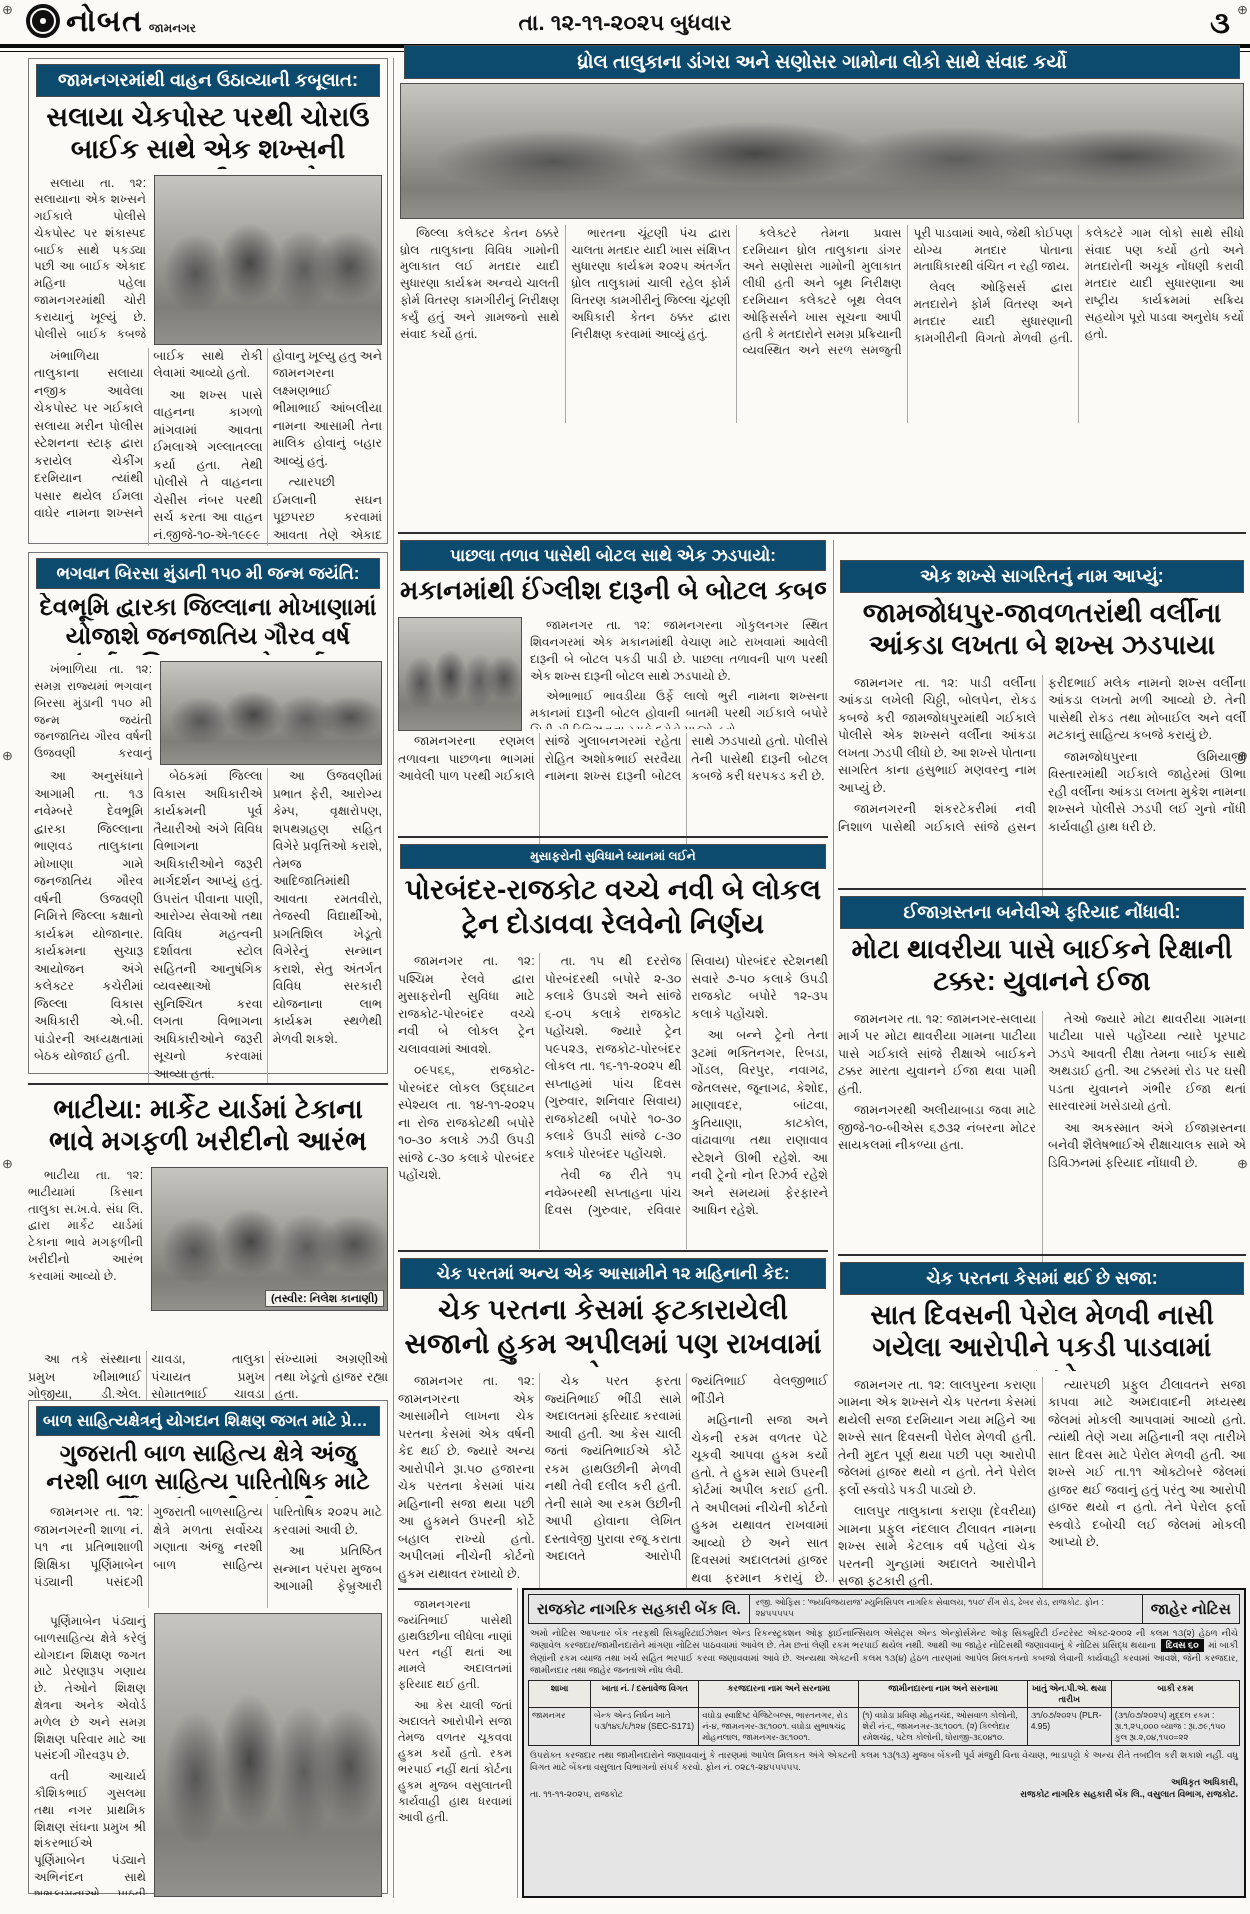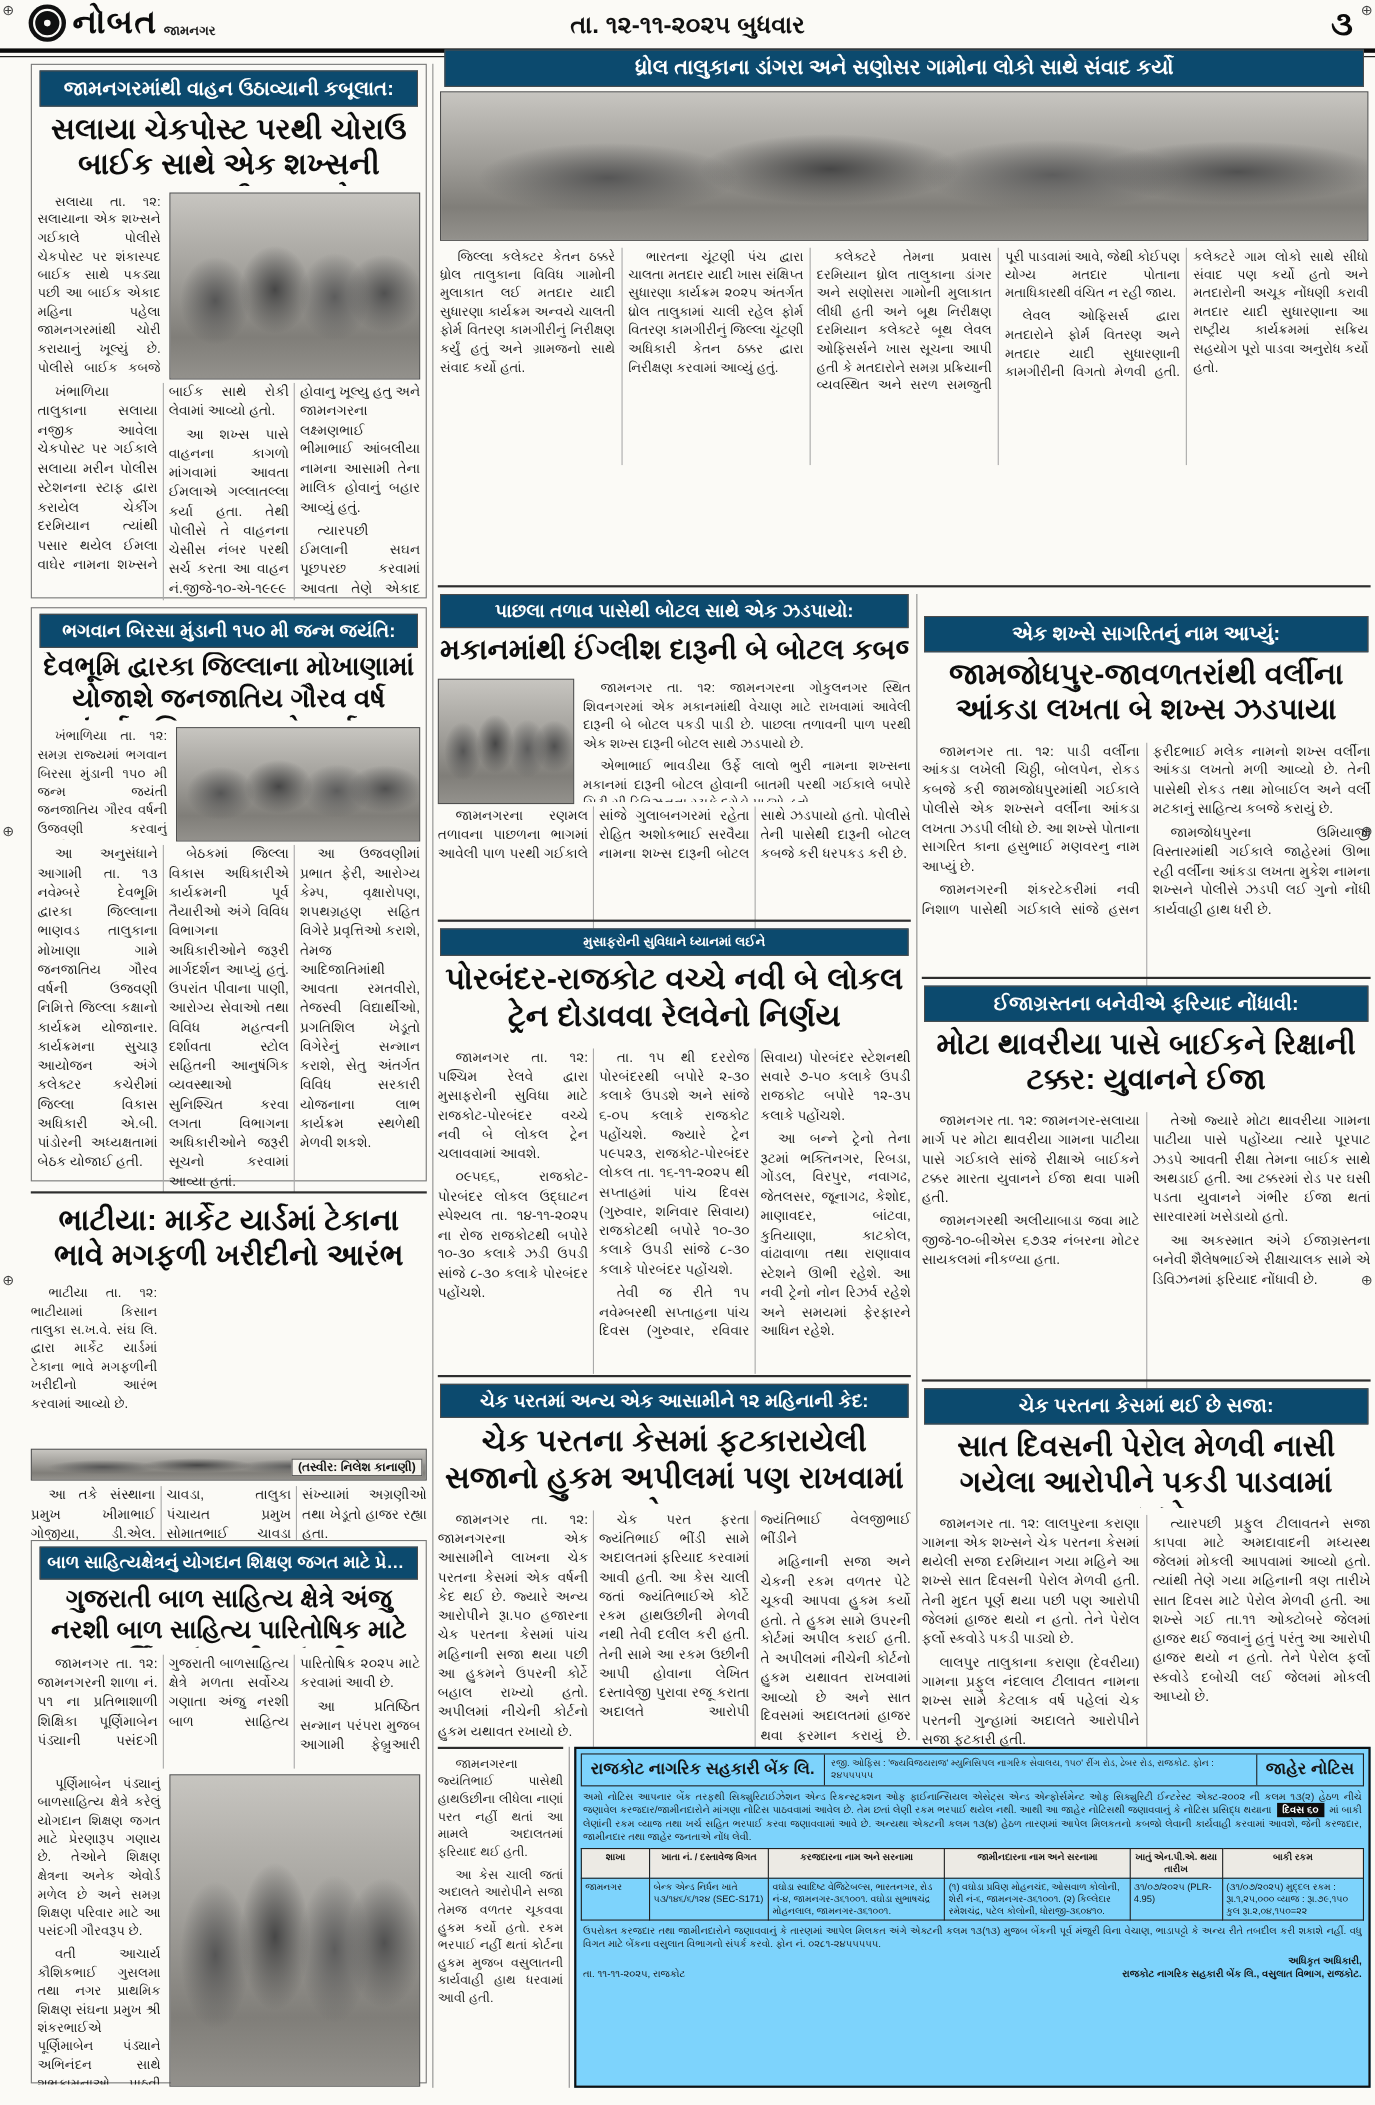--- a/index.html
+++ b/index.html
@@ -51,21 +51,21 @@
   .caption-chip{
     position:absolute;right:3px;bottom:3px;background:#f4f2ec;color:#111;
     font-size:11px;font-weight:bold;padding:1px 5px;border:1px solid #555;
   }
   .section{position:absolute;box-sizing:border-box;}
   .boxed{border:1px solid #777;padding:5px;background:#fbfaf6;}
   .rule-top{border-top:2px solid #2e2e2e;padding-top:6px;}
   .vrule{position:absolute;width:1px;background:#8e8e8e;}
   .row{display:flex;gap:8px;}
   
-  .notice{border:2px solid #101010;background:#7dd3fc;padding:4px;font-size:9px;line-height:1.35;}
+  .notice{border:2px solid #101010;background:#e5e5e5;padding:4px;font-size:9px;line-height:1.35;}
   .notice-head{display:flex;align-items:stretch;border:1px solid #222;margin-bottom:3px;}
   .notice-bank{font-size:15px;font-weight:bold;padding:4px 8px;border-right:1px solid #222;display:flex;align-items:center;white-space:nowrap;}
   .notice-mid{flex:1;padding:2px 6px;font-size:8.5px;line-height:1.3;color:#222;}
   .notice-title{font-size:15px;font-weight:bold;padding:4px 8px;border-left:1px solid #222;display:flex;align-items:center;white-space:nowrap;}
   .notice-intro{text-align:justify;color:#1a1a1a;margin:2px 2px 4px 2px;}
   .chip{display:inline-block;background:#0d0d0d;color:#fff;font-weight:bold;padding:0 5px;margin:0 2px;}
   .ntable{width:100%;border-collapse:collapse;table-layout:fixed;margin-bottom:3px;}
   .ntable th,.ntable td{border:1px solid #222;padding:2px 3px;vertical-align:top;font-size:8.5px;line-height:1.3;}
   .ntable th{text-align:center;font-weight:bold;background:#eceae4;}
   .notice-foot{text-align:justify;color:#1a1a1a;margin:0 2px 3px 2px;}
@@ -127,21 +127,21 @@
     <div class="bodytxt cols3" style="height:316px;">
       <p>આ અનુસંધાને આગામી તા. ૧૩ નવેમ્બરે દેવભૂમિ દ્વારકા જિલ્લાના ભાણવડ તાલુકાના મોખાણા ગામે જનજાતિય ગૌરવ વર્ષની ઉજવણી નિમિત્તે જિલ્લા કક્ષાનો કાર્યક્રમ યોજાનાર. કાર્યક્રમના સુચારૂ આયોજન અંગે કલેક્ટર કચેરીમાં જિલ્લા વિકાસ અધિકારી એ.બી. પાંડોરની અધ્યક્ષતામાં બેઠક યોજાઈ હતી.</p>
       <p>બેઠકમાં જિલ્લા વિકાસ અધિકારીએ કાર્યક્રમની પૂર્વ તૈયારીઓ અંગે વિવિધ વિભાગના અધિકારીઓને જરૂરી માર્ગદર્શન આપ્યું હતું. ઉપરાંત પીવાના પાણી, આરોગ્ય સેવાઓ તથા વિવિધ મહત્વની દર્શાવતા સ્ટોલ સહિતની આનુષંગિક વ્યવસ્થાઓ સુનિશ્ચિત કરવા લગતા વિભાગના અધિકારીઓને જરૂરી સૂચનો કરવામાં આવ્યા હતાં.</p>
       <p>આ ઉજવણીમાં પ્રભાત ફેરી, આરોગ્ય કેમ્પ, વૃક્ષારોપણ, શપથગ્રહણ સહિત વિગેરે પ્રવૃત્તિઓ કરાશે, તેમજ આદિજાતિમાંથી આવતા રમતવીરો, તેજસ્વી વિદ્યાર્થીઓ, પ્રગતિશિલ ખેડૂતો વિગેરેનું સન્માન કરાશે, સેતુ અંતર્ગત વિવિધ સરકારી યોજનાના લાભ કાર્યક્રમ સ્થળેથી મેળવી શકશે.</p>
 
     </div>
   </section>
 
   <section class="section rule-top" style="left:28px;top:1083px;width:360px;height:312px;">
     <div class="headline" style="font-size:27px;height:68px;">ભાટીયા: માર્કેટ યાર્ડમાં ટેકાના ભાવે મગફળી ખરીદીનો આરંભ</div>
-    <div class="row" style="height:179px;margin-bottom:5px;flex-direction:column;">
+    <div class="row" style="height:179px;margin-bottom:5px;">
       <div class="bodytxt" style="width:115px;height:142px;font-size:12px;">
         <p>ભાટીયા તા. ૧૨: ભાટીયામાં કિસાન તાલુકા સ.ખ.વે. સંઘ લિ. દ્વારા માર્કેટ યાર્ડમાં ટેકાના ભાવે મગફળીની ખરીદીનો આરંભ કરવામાં આવ્યો છે.</p>
       </div>
       <div class="photo" style="flex:1;height:142px;">
         <span class="caption-chip">(તસ્વીર: નિલેશ કાનાણી)</span>
       </div>
     </div>
     <div class="bodytxt cols3" style="height:86px;">
       <p>આ તકે સંસ્થાના પ્રમુખ ખીમાભાઈ ગોજીયા, ડી.એલ. પરમાર, મેરગભાઈ ચાવડા, તાલુકા પંચાયત પ્રમુખ સોમાતભાઈ ચાવડા તેમજ બહોળી સંખ્યામાં અગ્રણીઓ તથા ખેડૂતો હાજર રહ્યા હતા.</p>
 

